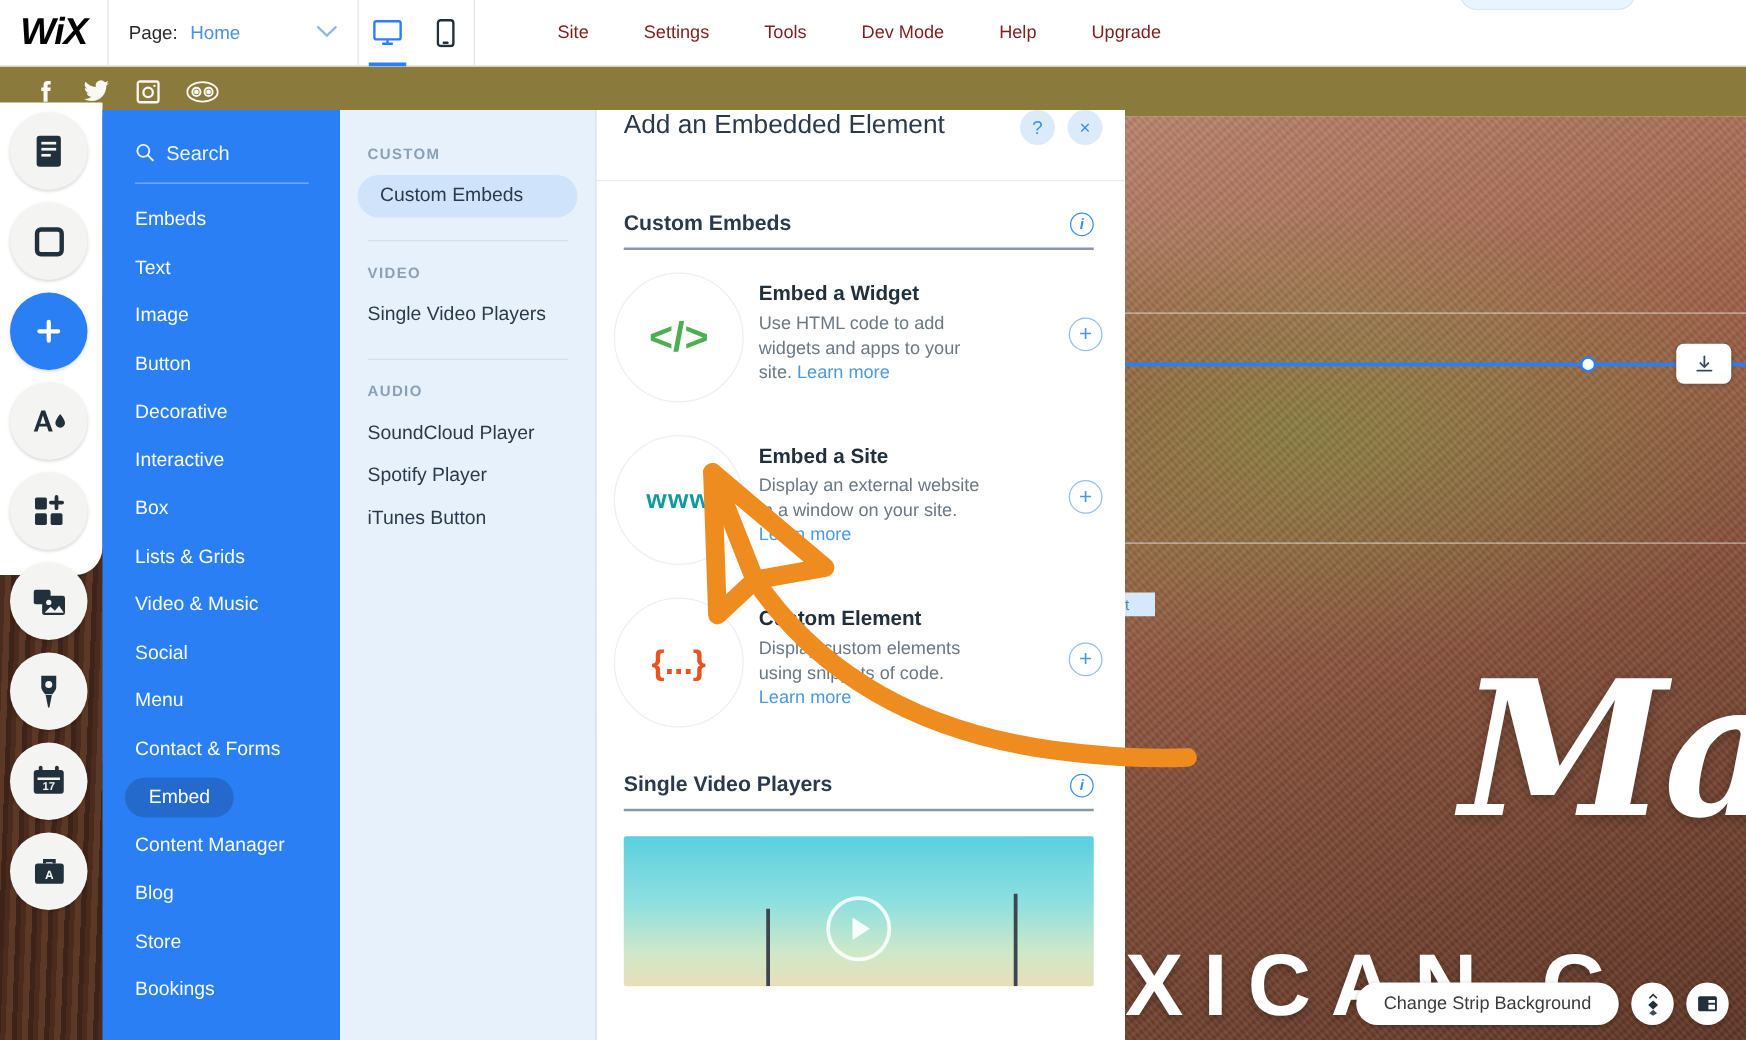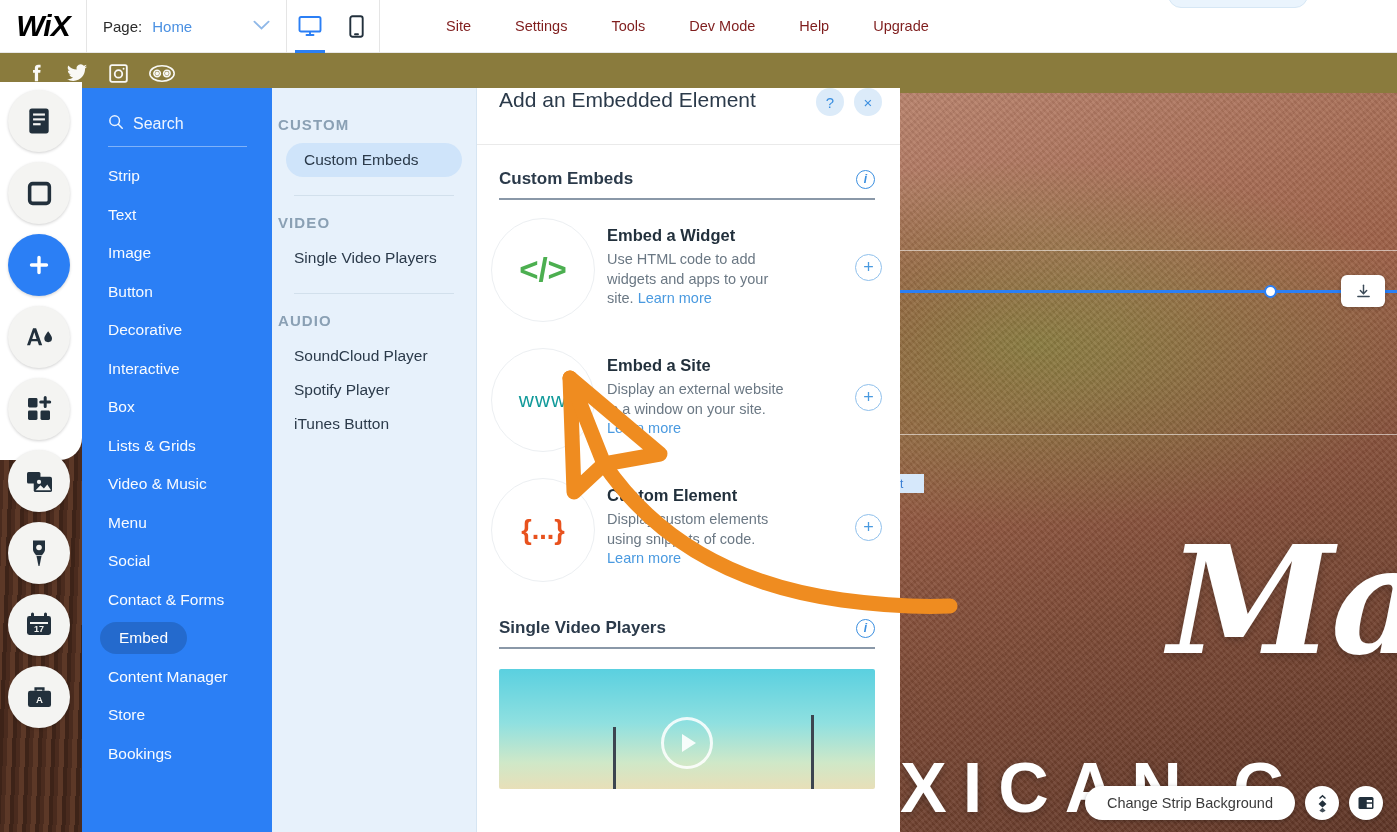--- a/index.html
+++ b/index.html
@@ -170,22 +170,22 @@
   .cat-item.active span.pill {
     background: rgba(0,0,0,.16); border-radius: 17px; padding: 7px 19px;
     margin-left: 18px; color: #fff;
   }
 
   .sub-col {
     width: 205px; background: #e7f1fb; height: 744px; padding: 28px 0 0 0;
     border-right: 1px solid #d6e5f2;
   }
   .sub-head {
-    font-size: 15px; letter-spacing: 1.1px; color: #8aa0b4; font-weight: bold;
-    padding: 0 6px; margin-bottom: 10px;
+    font-size: 12px; letter-spacing: 1.1px; color: #8aa0b4; font-weight: bold;
+    padding: 0 22px; margin-bottom: 10px;
   }
   .sub-item {
     font-size: 15.5px; color: #2b3a4a; padding: 8px 22px; cursor: pointer; white-space: nowrap;
   }
   .sub-item.active {
     background: #cfe4fa; border-radius: 17px; margin: 0 14px; padding: 8px 18px;
   }
   .sub-rule { height: 1px; background: #d2e0ec; margin: 18px 22px; }
 
   .main-col {
@@ -214,21 +214,21 @@
     font-style: italic; font-weight: bold; cursor: pointer;
   }
 
   .embed-row { display: flex; align-items: flex-start; padding: 18px 18px 8px 14px; position: relative; }
   .thumb-circ {
     width: 104px; height: 104px; border-radius: 50%; border: 1px solid #eceff2;
     display: flex; align-items: center; justify-content: center; flex: none;
     background: #fff;
   }
   .glyph-code { font-size: 33px; font-weight: bold; color: #4caf50; font-family: "Liberation Sans", sans-serif; }
-  .glyph-www { font-size: 21px; font-weight: normal; color: #119a9a; letter-spacing: 1px; }
+  .glyph-www { font-size: 21px; font-weight: bold; color: #119a9a; letter-spacing: 1px; }
   .glyph-brace { font-size: 27px; font-weight: bold; color: #e8521e; }
   .embed-text { padding-left: 12px; padding-top: 8px; width: 196px; }
   .embed-title { font-size: 16.5px; font-weight: bold; color: #22303c; margin-bottom: 5px; }
   .embed-desc { font-size: 14.5px; color: #6b7884; line-height: 1.35; }
   .embed-desc a { color: #4a9ae0; text-decoration: none; cursor: pointer; }
   .plus-btn {
     width: 27px; height: 27px; border-radius: 50%; border: 1.5px solid #8fc0ec;
     color: #4a9ae0; font-size: 18px; display: flex; align-items: center;
     justify-content: center; margin-left: auto; margin-top: 36px; flex: none; cursor: pointer;
   }
@@ -401,36 +401,37 @@
       <span>
         <svg width="16" height="16" viewBox="0 0 18 18" fill="none" stroke="rgba(255,255,255,.9)" stroke-width="1.7">
               <circle cx="7.5" cy="7.5" r="5.4"></circle>
               <path d="M11.6 11.6L16 16" stroke-linecap="round"></path>
             </svg>
       </span>
       <span class="search-ph">Search</span>
     </div>
     <div class="search-rule"></div>
     <div id="cat-list">
-          <div class="cat-item">Strip</div>
+          <div class="cat-item">Embeds</div>
           <div class="cat-item">Text</div>
           <div class="cat-item">Image</div>
           <div class="cat-item">Button</div>
           <div class="cat-item">Decorative</div>
           <div class="cat-item">Interactive</div>
           <div class="cat-item">Box</div>
           <div class="cat-item">Lists &amp; Grids</div>
           <div class="cat-item">Video &amp; Music</div>
+          <div class="cat-item">Social</div>
           <div class="cat-item">Menu</div>
-          <div class="cat-item">Social</div>
           <div class="cat-item">Contact &amp; Forms</div>
           <div class="cat-item active">
             <span class="pill">Embed</span>
           </div>
           <div class="cat-item">Content Manager</div>
+          <div class="cat-item">Blog</div>
           <div class="cat-item">Store</div>
           <div class="cat-item">Bookings</div>
         </div>
   </div>
 
   <div class="sub-col">
     <div id="sub-list">
           <div class="sub-head">CUSTOM</div>
           <div class="sub-item active">Custom Embeds</div>
           <div class="sub-rule"></div>

